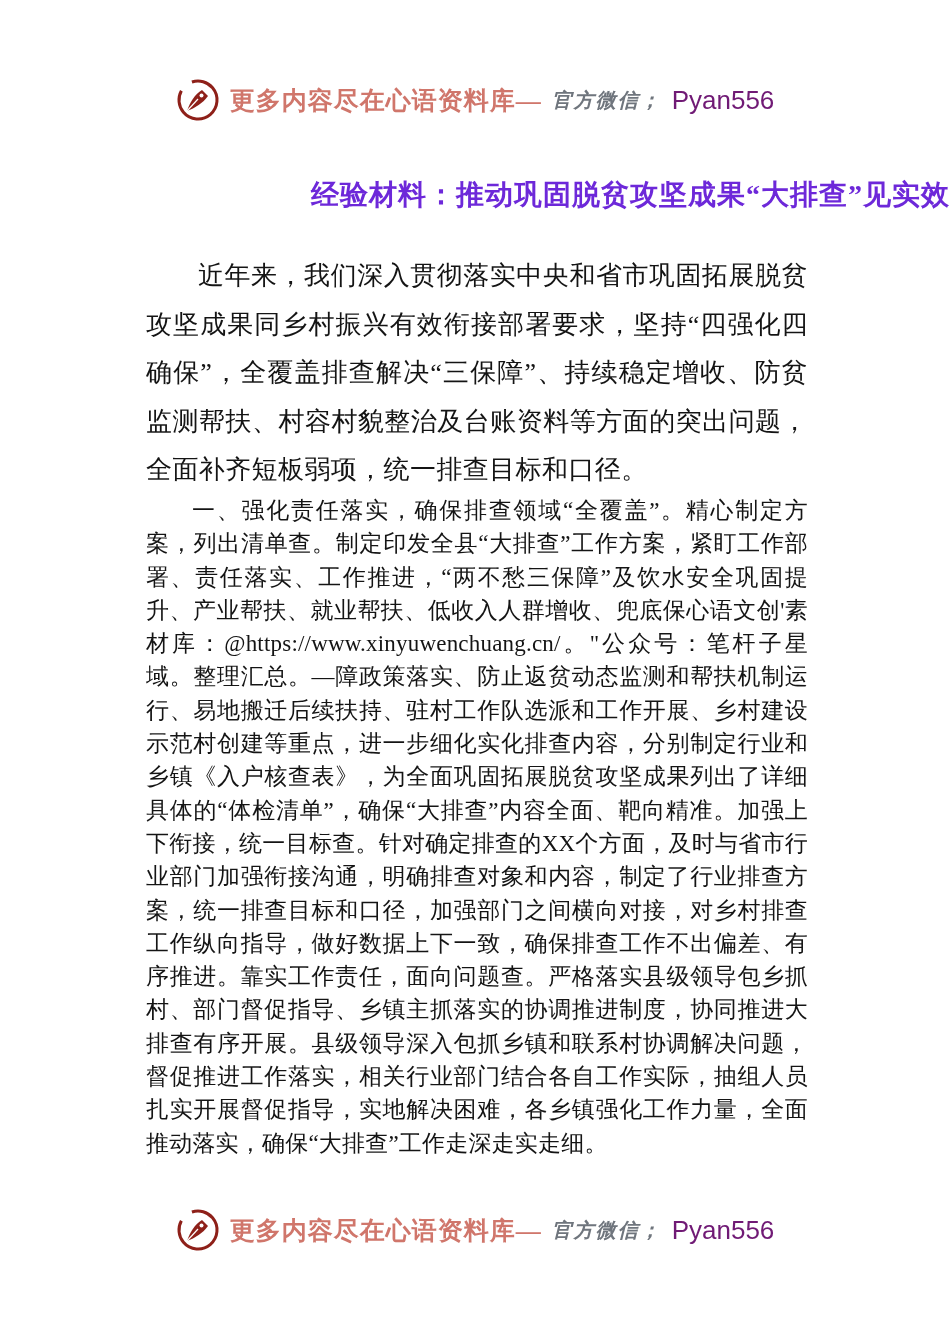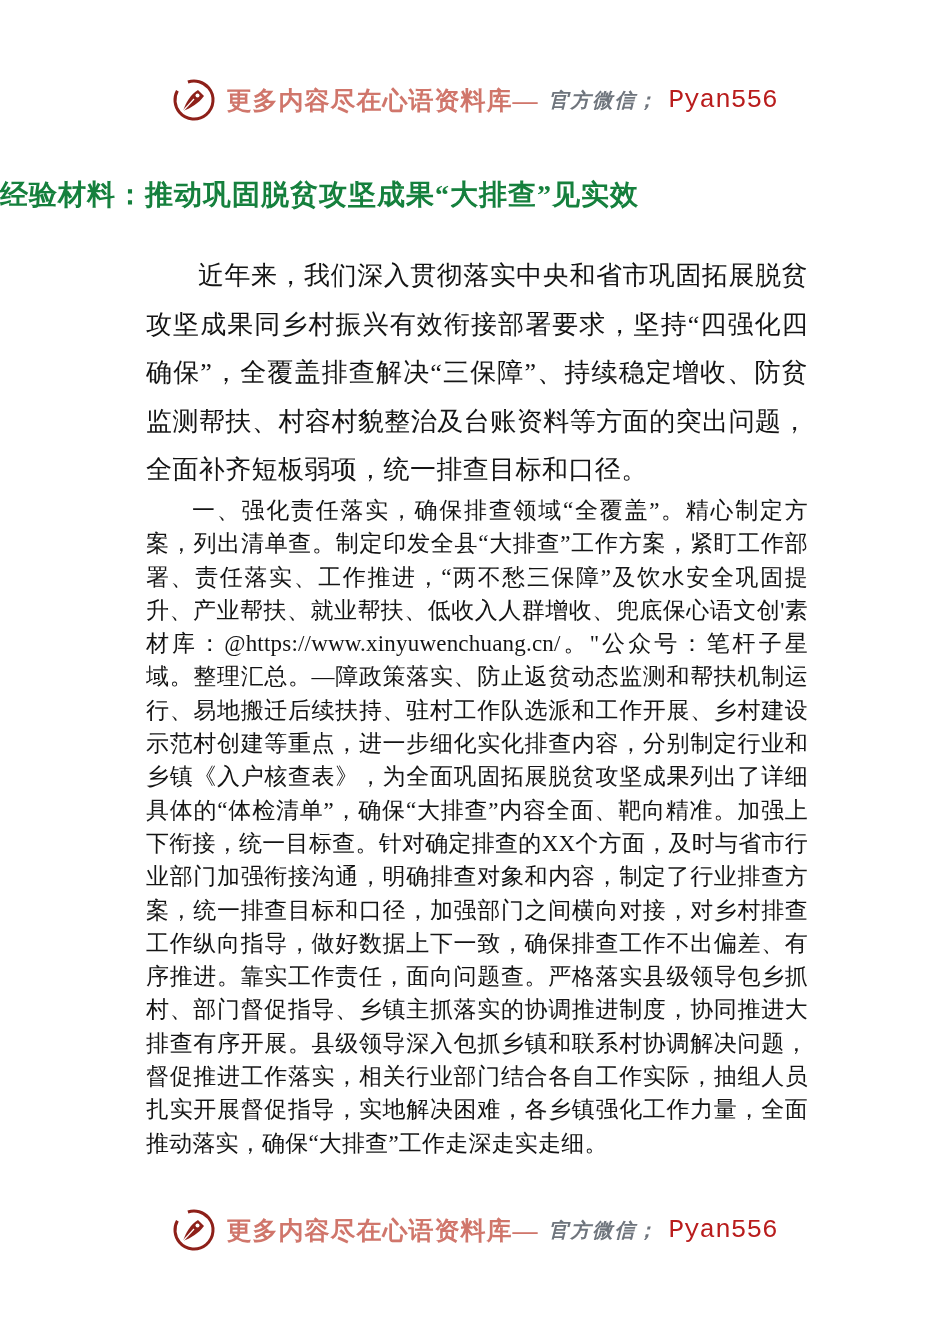--- a/index.html
+++ b/index.html
@@ -35,34 +35,34 @@
   }
   .wm-label {
     font-family: "DejaVu Serif", serif;
     font-style: italic;
     font-weight: bold;
     font-size: 20px;
     color: #6f757d;
     letter-spacing: 2px;
   }
   .wm-id {
-    font-family: Liberation Mono, monospace;
+    font-family: Liberation Sans, sans-serif;
     font-size: 26px;
-    color: #b91c1c;
+    color: #701a75;
   }
   .doc-title {
     position: absolute;
     top: 176px;
     left: 0;
     width: 100%;
-    text-align: left;
+    text-align: right;
     font-size: 28px;
     font-weight: bold;
     letter-spacing: 1px;
-    color: #15803d;
+    color: #6d28d9;
   }
   .para {
     position: absolute;
     left: 146px;
     width: 662px;
     text-align: justify;
     text-indent: 2em;
     color: #141414;
     word-break: break-all;
   }

